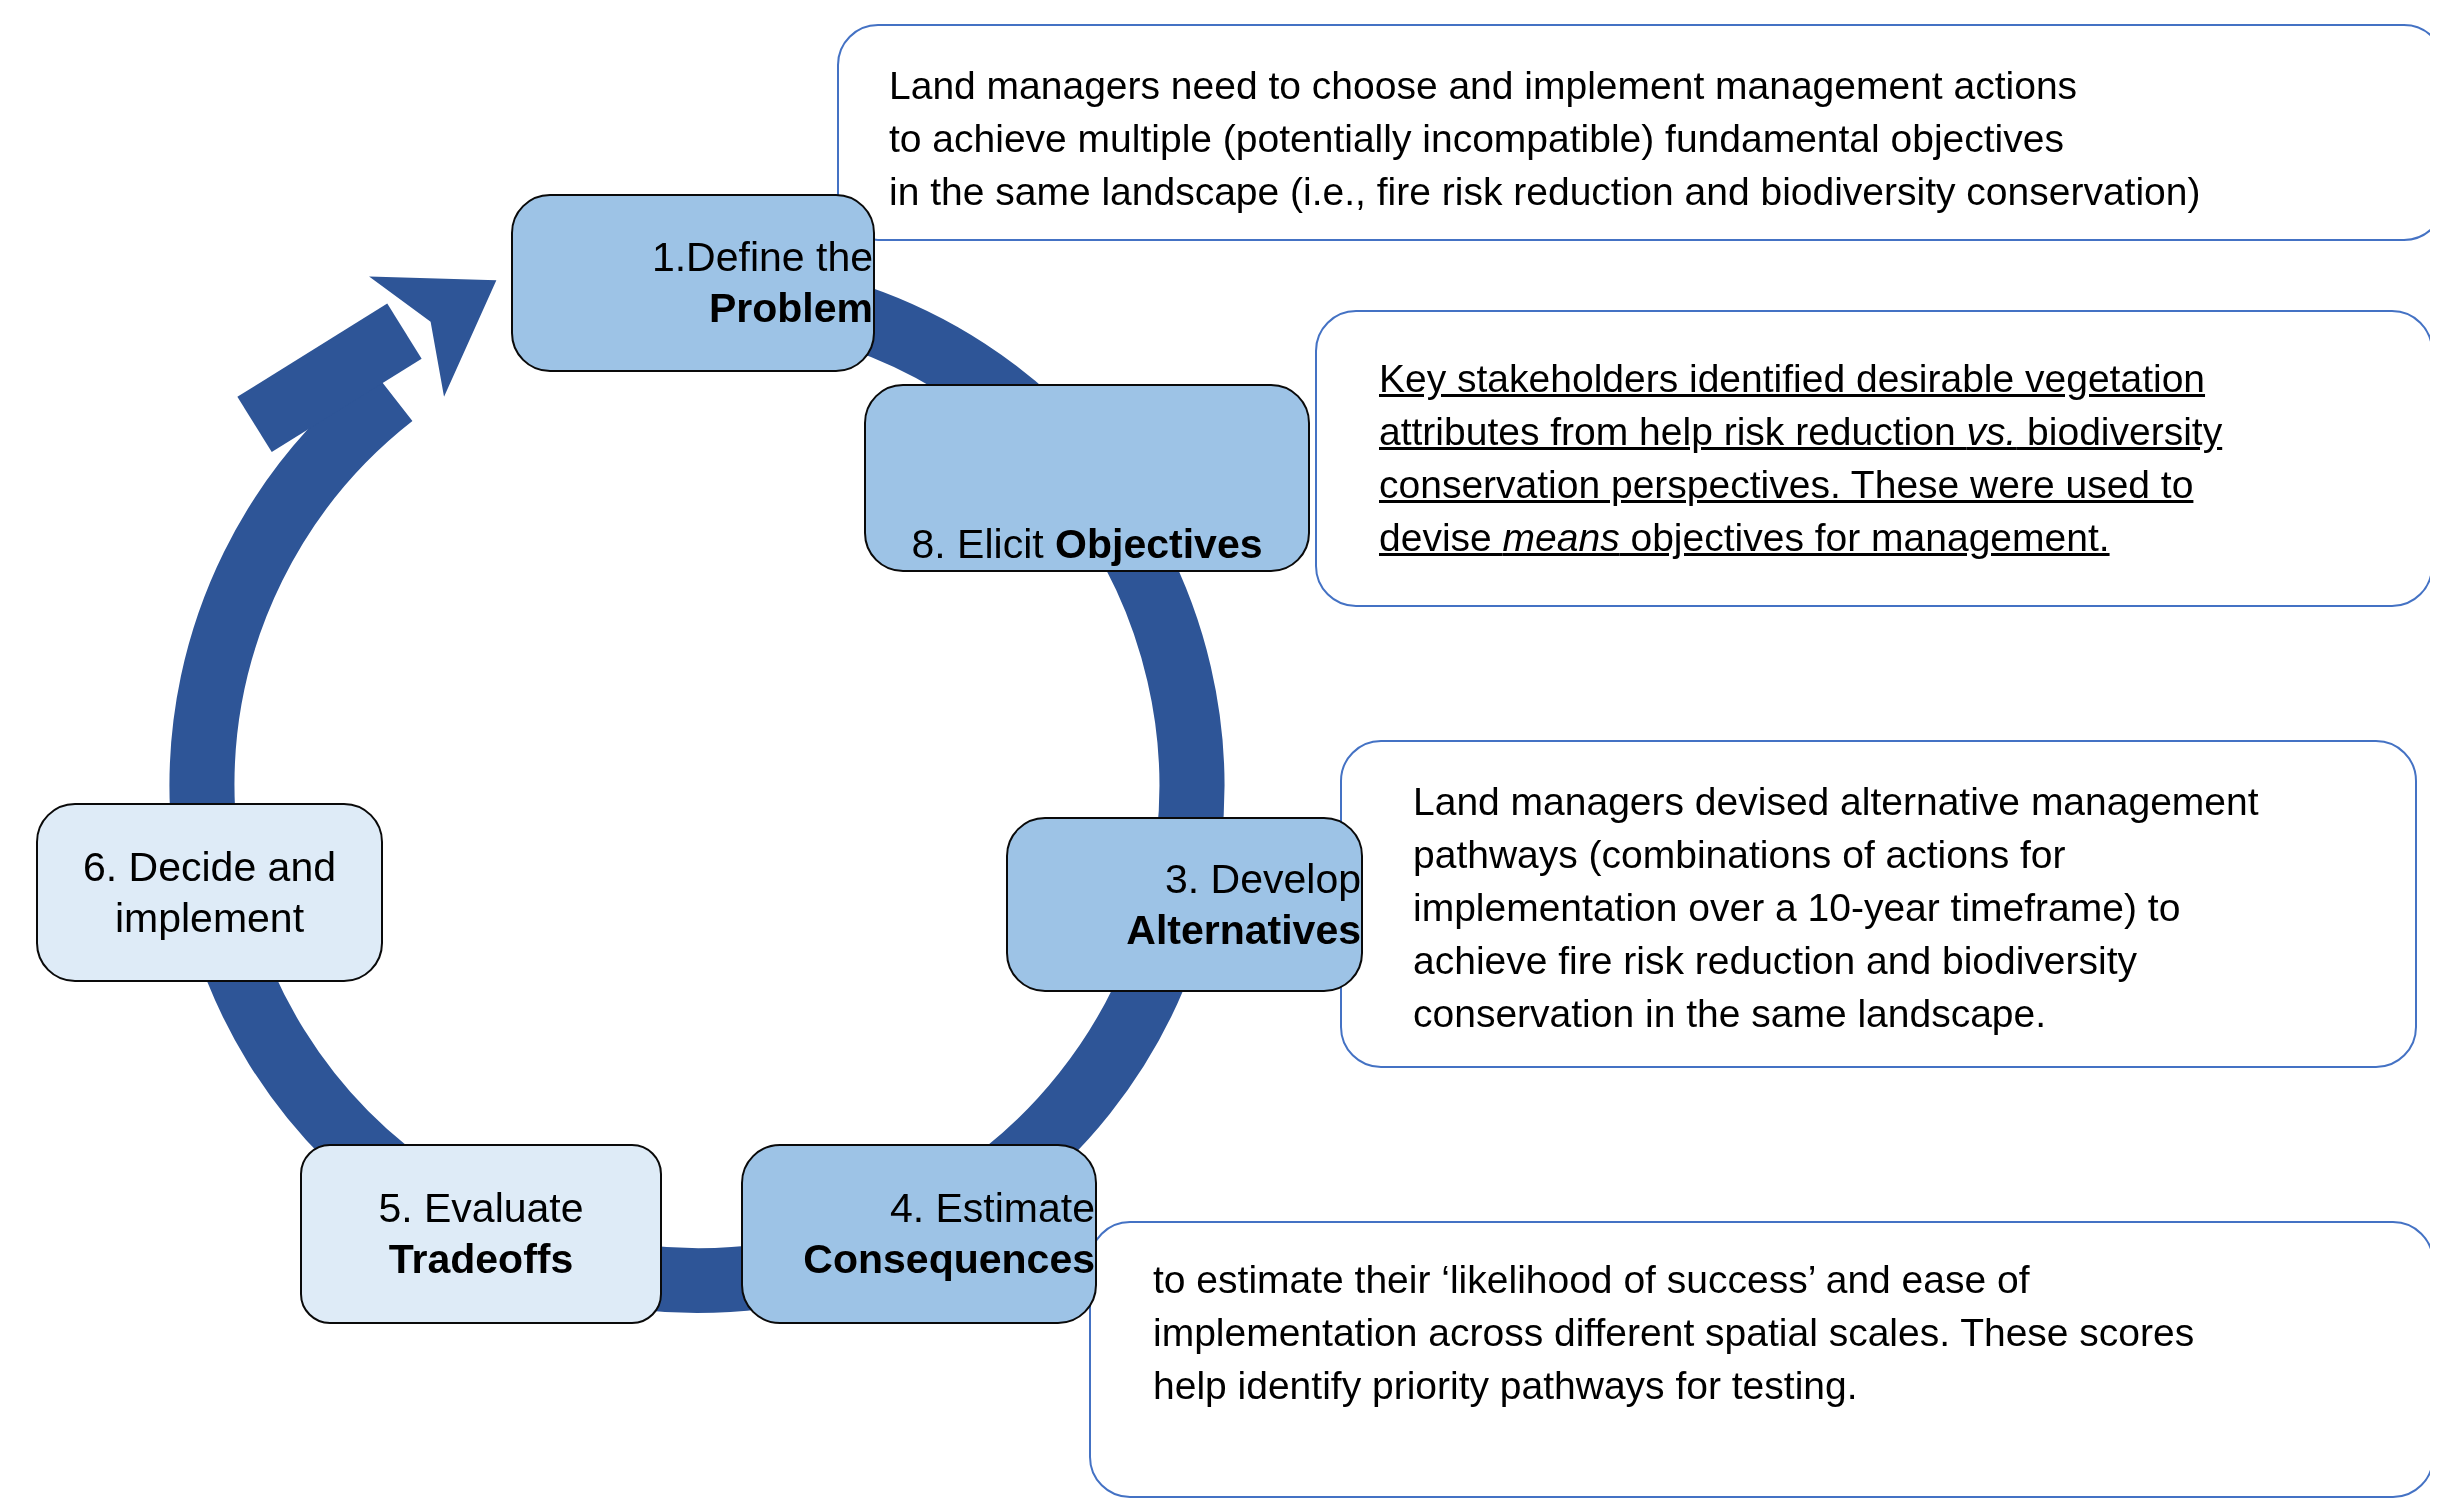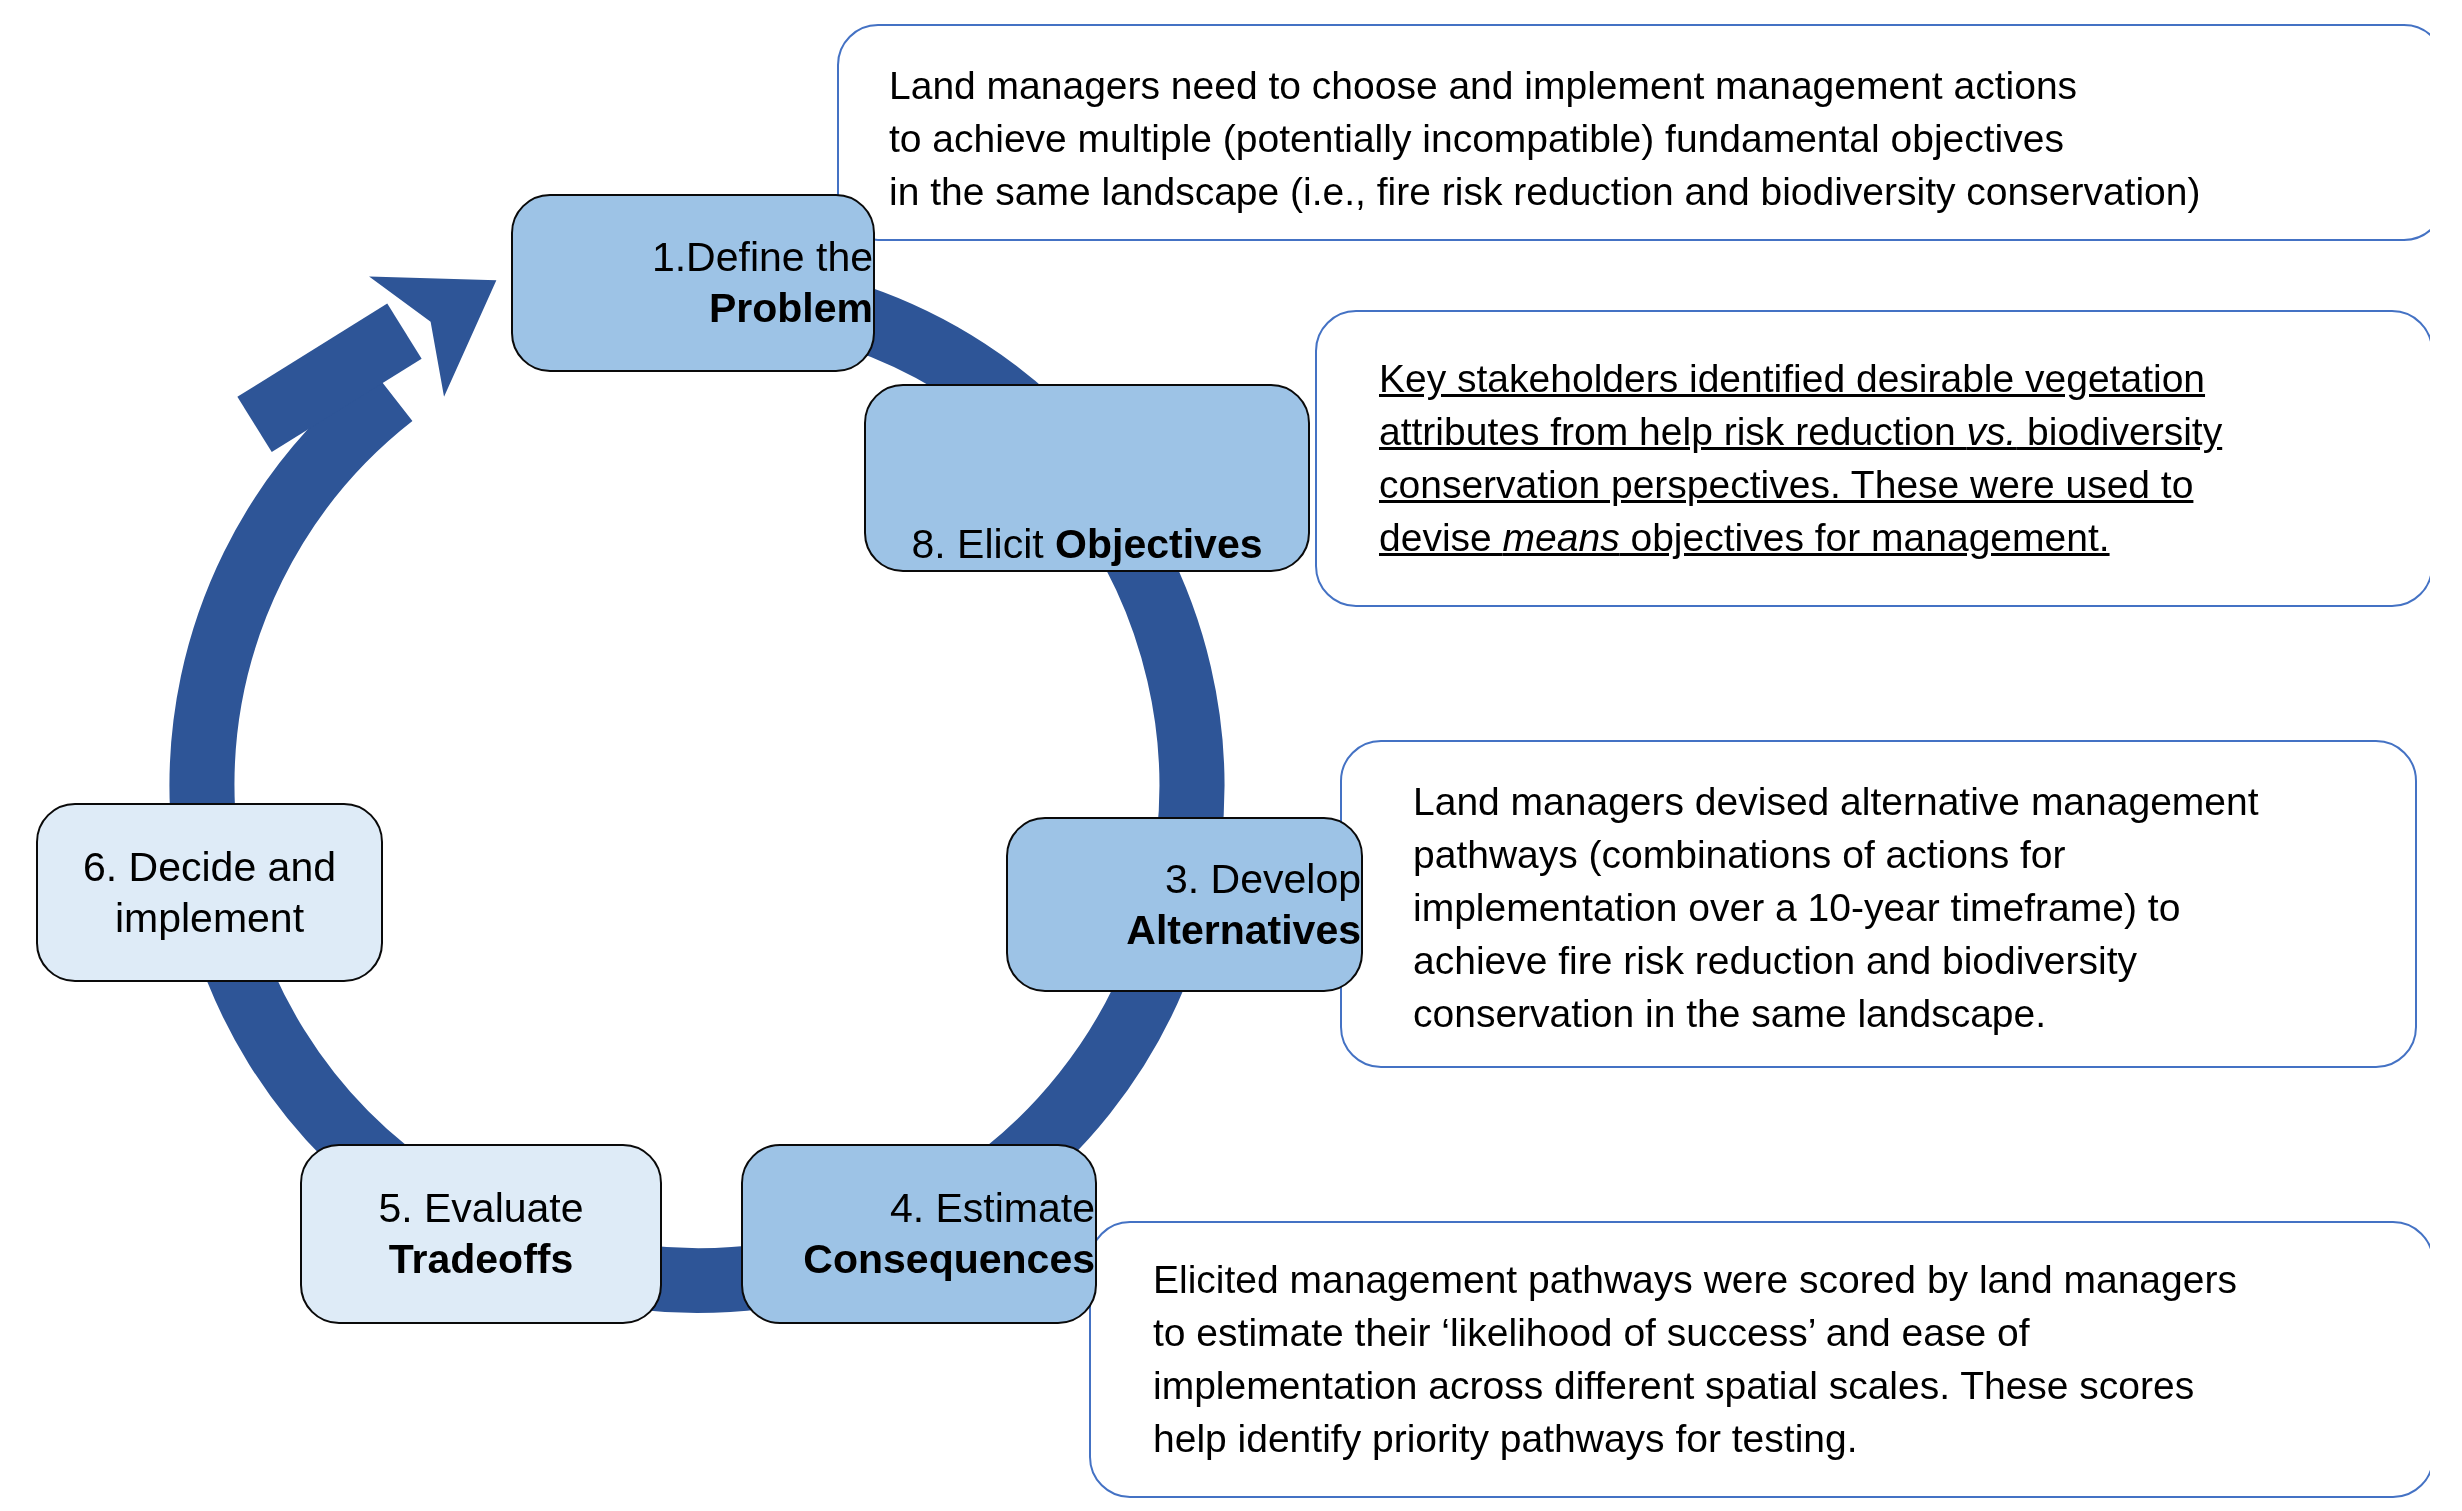--- a/index.html
+++ b/index.html
@@ -53,21 +53,21 @@
   .step-box.light{background:var(--box-light);}
   .step-box.single{flex-direction:row;}
   .step-box.single .l2{margin-left:0.28em;}
   .step-box .bold{font-weight:bold;}
 
   
   #step1{left:511px;top:194px;width:364px;height:178px;}
   #step2{left:864px;top:384px;width:446px;height:188px;}
   #step3{left:1006px;top:817px;width:357px;height:175px;padding-left:44px;}
   #step4{left:741px;top:1144px;width:356px;height:180px;}
-  #step5{left:300px;top:1144px;width:362px;height:180px;}
+  #step5{left:300px;top:1144px;width:362px;height:180px;border-radius:30px;}
   #step6{left:36px;top:803px;width:347px;height:179px;}
   #step7{left:120px;top:382px;width:354px;height:178px;}
 
   #callout1{left:837px;top:24px;width:1608px;height:217px;padding:33px 28px 0 50px;}
   #callout2{left:1315px;top:310px;width:1118px;height:297px;padding:40px 28px 17px 62px;text-decoration:underline;}
   #callout3{left:1340px;top:728px;width:1077px;height:328px;padding:33px 28px 0 71px;margin-top:12px;}
   #callout4{left:1089px;top:1221px;width:1345px;height:277px;padding:30px 28px 0 62px;}
 </style>
 </head>
 <body>
@@ -92,21 +92,20 @@
       <div class="tline"><span>devise </span><span class="it">means</span><span> objectives for management.</span></div>
     </div>
   <div class="callout" id="callout3">
       <div class="tline"><span>Land managers devised alternative management</span></div>
       <div class="tline"><span>pathways (combinations of actions for</span></div>
       <div class="tline"><span>implementation over a 10-year timeframe) to</span></div>
       <div class="tline"><span>achieve fire risk reduction and biodiversity</span></div>
       <div class="tline"><span>conservation in the same landscape.</span></div>
     </div>
   <div class="callout" id="callout4">
-      <div class="tline"><span>Elicited management pathways were scored by land managers</span></div>
       <div class="tline"><span>to estimate their ‘likelihood of success’ and ease of</span></div>
       <div class="tline"><span>implementation across different spatial scales. These scores</span></div>
       <div class="tline"><span>help identify priority pathways for testing.</span></div>
     </div>
 
   <div class="step-box medium" id="step1">
     <span class="l1">1.Define the</span>
     <span class="l2 bold">Problem</span>
   </div>
 

